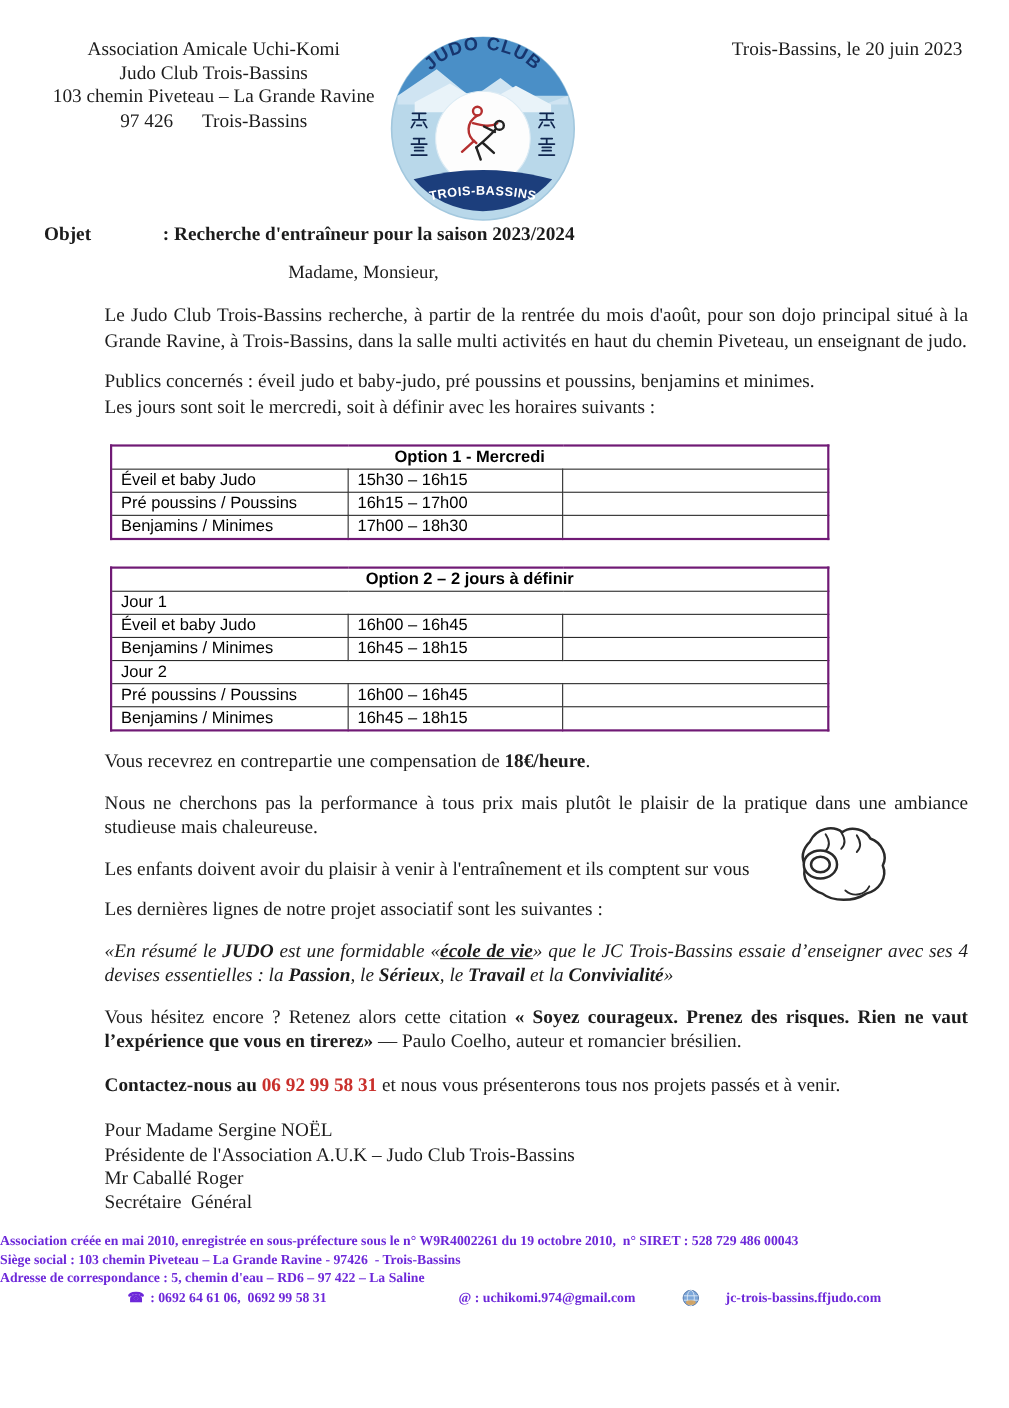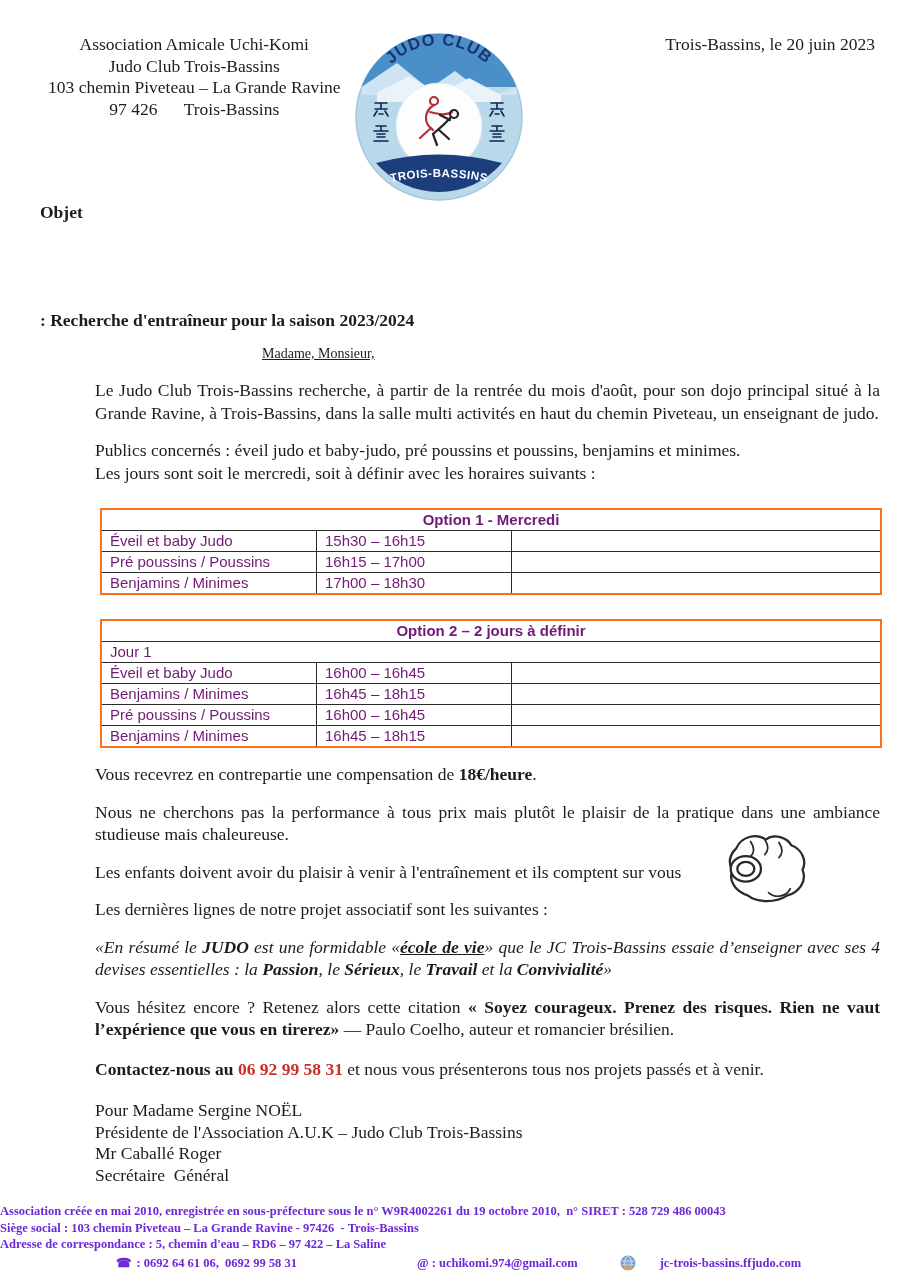--- a/index.html
+++ b/index.html
@@ -5,34 +5,34 @@
   html,body{margin:0;padding:0;}
   body{
     width:917px;height:1280px;background:#ffffff;color:#1c1c1c;
     font-family:"Liberation Serif", serif;position:relative;overflow:hidden;
   }
   .header{display:flex;align-items:flex-start;padding:30px 42px 0 48px;height:176px;box-sizing:border-box;}
   .sender{text-align:center;font-size:17.5px;line-height:21.5px;margin-top:4px;white-space:nowrap;}
   .logo-wrap{margin-left:12px;}
   .date{margin-left:auto;font-size:17.5px;margin-top:4px;white-space:nowrap;}
 
-  .subject-row{display:flex;margin:26px 0 0 40px;font-weight:bold;font-size:17.5px;flex-direction:column;}
+  .subject-row{display:flex;margin:26px 0 0 40px;font-weight:bold;font-size:17.5px;}
   .subject-label{width:108px;flex:0 0 108px;}
-  .salutation{margin:15px 0 0 262px;font-size:14px;text-decoration:underline;}
+  .salutation{margin:15px 0 0 262px;font-size:17px;}
 
   .bodytext{padding:0 37px 0 95px;font-size:17.5px;line-height:22.5px;}
   .bodytext p{margin:0;}
   .p-just{text-align:justify;}
   .mt16{margin-top:15px!important;}
   .mt18{margin-top:17px!important;}
 
   table.sched{
-    border-collapse:collapse;width:782px;margin:24px 0 0 5px;
-    font-family:"Liberation Sans", sans-serif;font-size:15px;color:#701a75;
-    border:2px solid #f97316;
+    border-collapse:collapse;width:654px;margin:24px 0 0 5px;
+    font-family:"Liberation Sans", sans-serif;font-size:15px;color:#000000;
+    border:2px solid #701a75;
   }
   table.sched td{border:1.4px solid #2b2b2b;padding:1px 8px;line-height:16.5px;height:18px;}
   table.sched td.t-head{font-weight:bold;text-align:center;}
   td.c1{width:198px;} td.c2{width:178px;}
 
   b.amount{font-weight:bold;}
   .finger-host{position:relative;}
   .finger{position:absolute;right:68px;top:-32px;}
 
   .quote-it{font-style:italic;}
@@ -163,20 +163,23 @@
     </tr>
     <tr>
       <td class="c1">Éveil et baby Judo</td>
       <td class="c2">16h00 – 16h45</td>
       <td></td>
     </tr>
     <tr>
       <td class="c1">Benjamins / Minimes</td>
       <td class="c2">16h45 – 18h15</td>
       <td></td>
+    </tr>
+    <tr>
+      <td colspan="3">Jour 2</td>
     </tr>
     <tr>
       <td class="c1">Pré poussins / Poussins</td>
       <td class="c2">16h00 – 16h45</td>
       <td></td>
     </tr>
     <tr>
       <td class="c1">Benjamins / Minimes</td>
       <td class="c2">16h45 – 18h15</td>
       <td></td>

